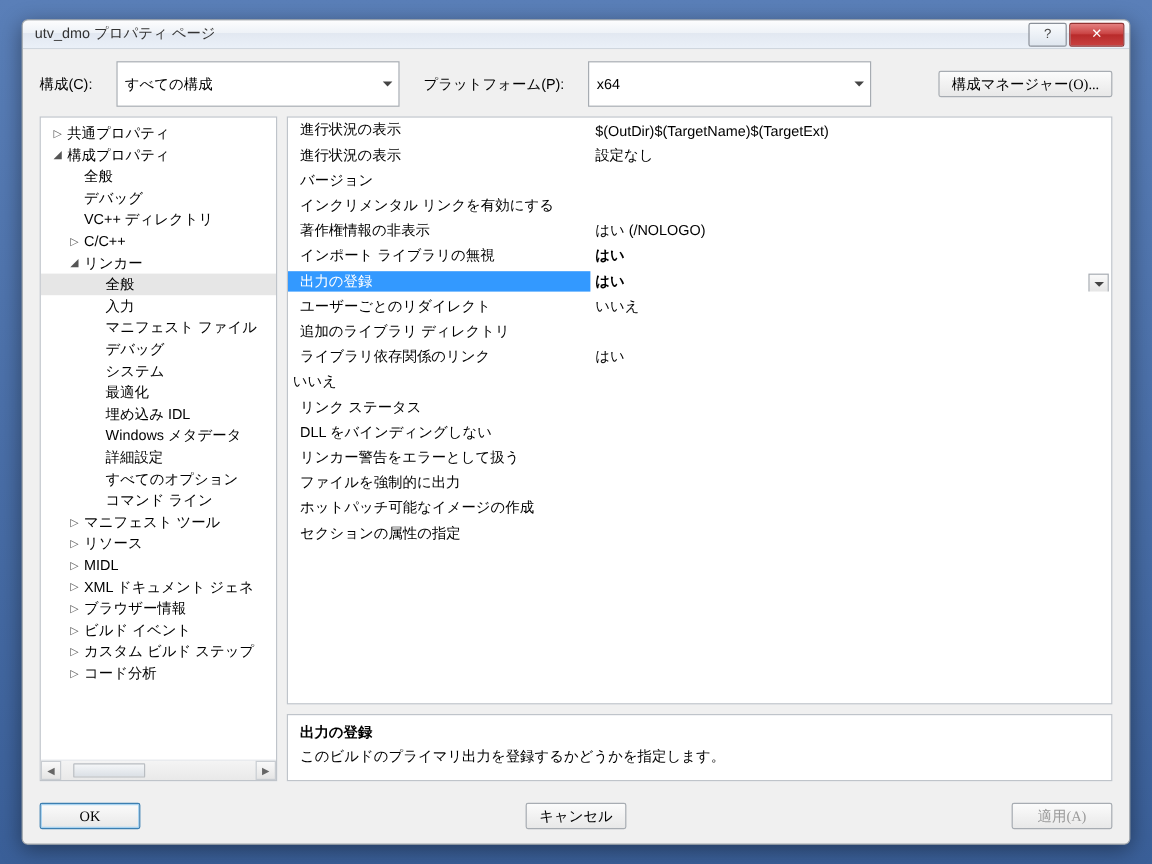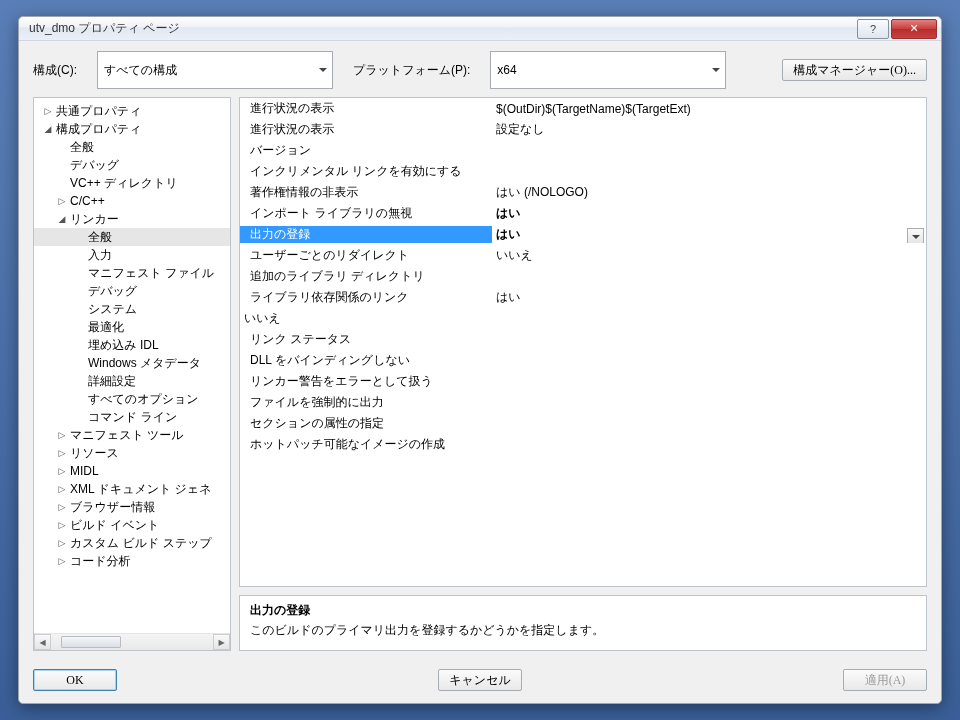--- a/index.html
+++ b/index.html
@@ -410,25 +410,25 @@
           </div>
           <div class="prop-row">
             <div class="prop-name">リンカー警告をエラーとして扱う</div>
             <div class="prop-val"></div>
           </div>
           <div class="prop-row">
             <div class="prop-name">ファイルを強制的に出力</div>
             <div class="prop-val"></div>
           </div>
           <div class="prop-row">
+            <div class="prop-name">ホットパッチ可能なイメージの作成</div>
+            <div class="prop-val"></div>
+          </div>
+          <div class="prop-row">
             <div class="prop-name">セクションの属性の指定</div>
-            <div class="prop-val"></div>
-          </div>
-          <div class="prop-row">
-            <div class="prop-name">ホットパッチ可能なイメージの作成</div>
             <div class="prop-val"></div>
           </div>
         </div>
       <div class="desc">
         <div class="dh">出力の登録</div>
         <div>このビルドのプライマリ出力を登録するかどうかを指定します。</div>
       </div>
     </div>
   </div>
 

